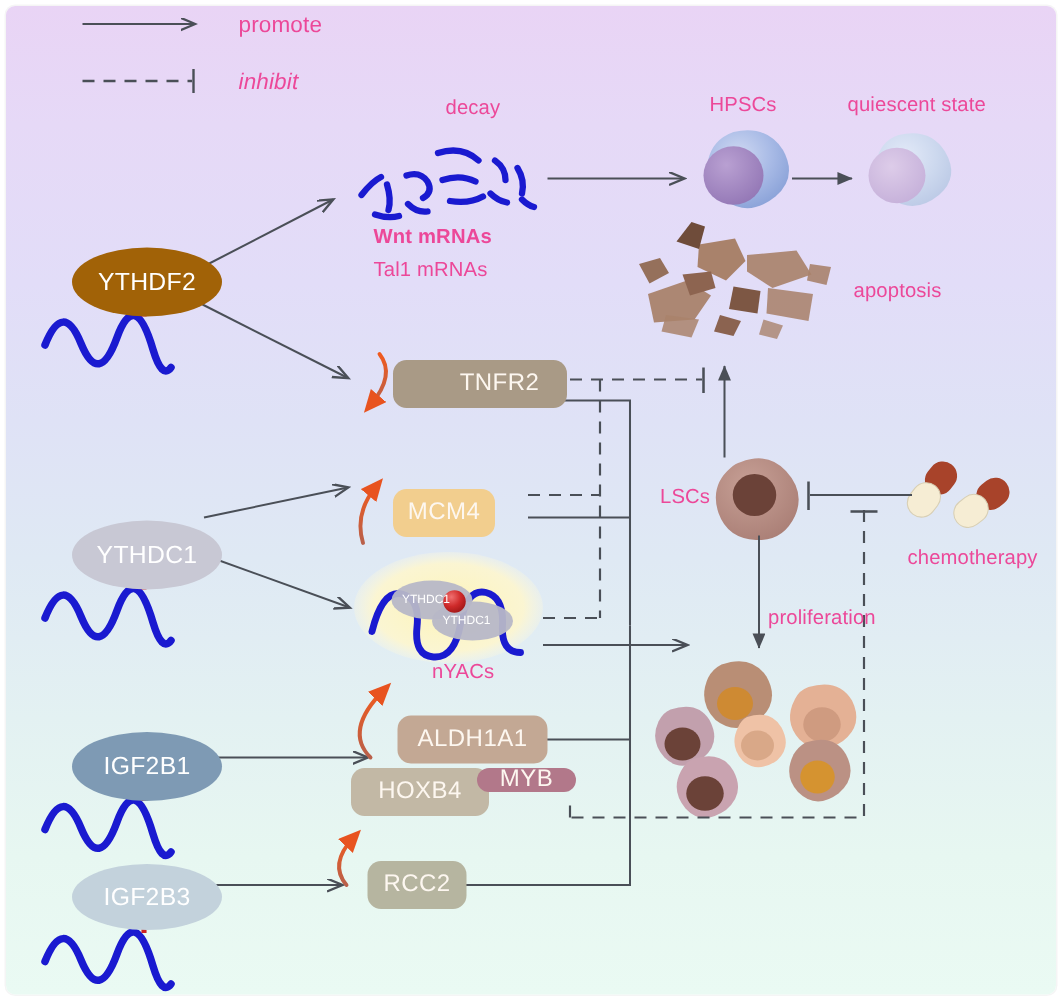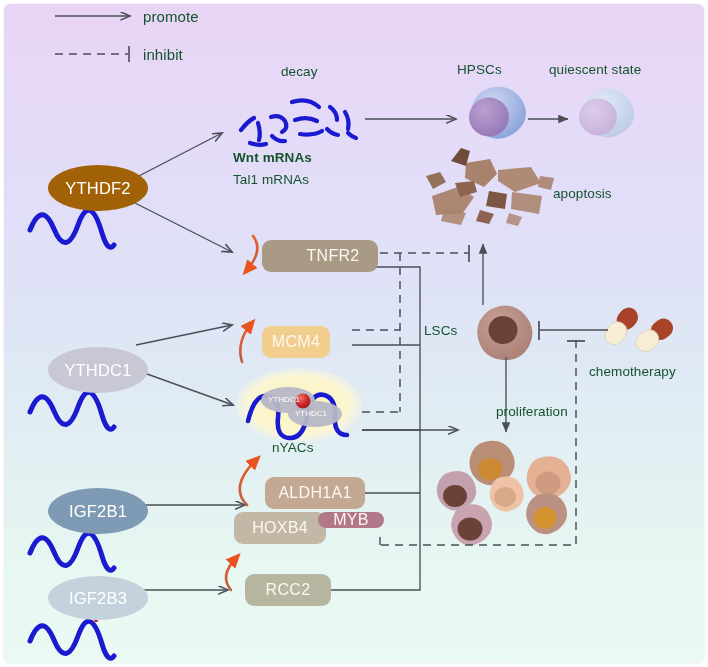--- a/index.html
+++ b/index.html
@@ -2,21 +2,21 @@
 <html><head>
 <meta charset="utf-8">
 <style>
   html,body{margin:0;padding:0;background:#ffffff;}
   body{font-family:"Liberation Sans","DejaVu Sans",sans-serif;}
   #stage{position:relative;width:708px;height:667px;overflow:hidden;background:#fff;}
   #frame{position:absolute;left:4px;top:4px;width:700px;height:659px;border-radius:6px;
      background:linear-gradient(180deg,#e9d4f5 0%,#e6d9f7 12%,#e2ddf8 28%,#dfe2f6 42%,#dfe9f4 56%,#e3f1f2 72%,#e7f7f1 86%,#eafaf3 100%);
      box-shadow:0 0 0 1px rgba(0,0,0,0.04);}
   #svgmain{position:absolute;left:0;top:0;width:708px;height:667px;}
-  .lbl{position:absolute;color:#14532d;font-size:13.5px;letter-spacing:.1px;white-space:nowrap;}
+  .lbl{position:absolute;color:#ec4899;font-size:13.5px;letter-spacing:.1px;white-space:nowrap;margin-left:16px;}
   .gbox{position:absolute;display:flex;align-items:center;justify-content:center;
         border-radius:9px;color:#fdf7f0;font-size:16px;letter-spacing:.3px;}
   .prot{position:absolute;display:flex;align-items:center;justify-content:center;
         border-radius:50%;color:#ffffff;font-size:16.5px;letter-spacing:.2px;}
   .nuc-lab{position:absolute;color:#ffffff;font-size:8px;letter-spacing:0;white-space:nowrap;}
 </style>
 </head>
 <body>
 
 <div id="stage">
@@ -245,29 +245,29 @@
   </div>
   <div class="gbox" style="left:265px;top:477px;width:100px;height:32px;background:#c3a894;">
     <span>ALDH1A1</span>
   </div>
   <div class="gbox" style="left:234px;top:512px;width:92px;height:32px;background:#c2b8a5;">
     <span>HOXB4</span>
   </div>
   <div class="gbox" style="left:318px;top:512px;width:66px;height:16px;background:#b2788a;">
     <span>MYB</span>
   </div>
-  <div class="gbox" style="left:245px;top:574px;width:86px;height:32px;background:#b6b5a0;">
+  <div class="gbox" style="left:245px;top:574px;width:66px;height:32px;background:#b6b5a0;">
     <span>RCC2</span>
   </div>
 
   <div class="nuc-lab" style="left:268px;top:395px;">YTHDC1</div>
   <div class="nuc-lab" style="left:295px;top:409px;">YTHDC1</div>
 
   <div class="lbl" style="left:143px;top:8px;font-size:15px;">promote</div>
-  <div class="lbl" style="left:143px;top:46px;font-size:15px;">inhibit</div>
+  <div class="lbl" style="left:143px;top:46px;font-size:15px;font-style:italic;">inhibit</div>
 
   <div class="lbl" style="left:281px;top:64px;">decay</div>
   <div class="lbl" style="left:233px;top:150px;font-weight:bold;">Wnt mRNAs</div>
   <div class="lbl" style="left:233px;top:172px;">Tal1 mRNAs</div>
 
   <div class="lbl" style="left:457px;top:62px;">HPSCs</div>
   <div class="lbl" style="left:549px;top:62px;text-align:right;">quiescent state</div>
   <div class="lbl" style="left:553px;top:186px;">apoptosis</div>
 
   <div class="lbl" style="left:424px;top:323px;">LSCs</div>

